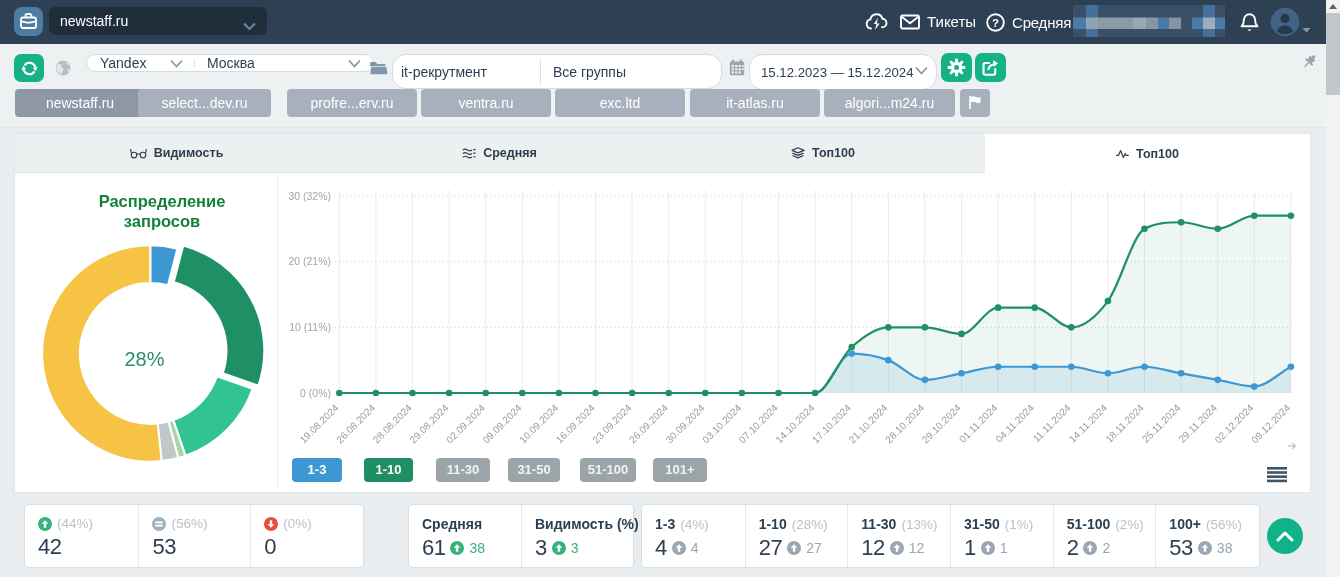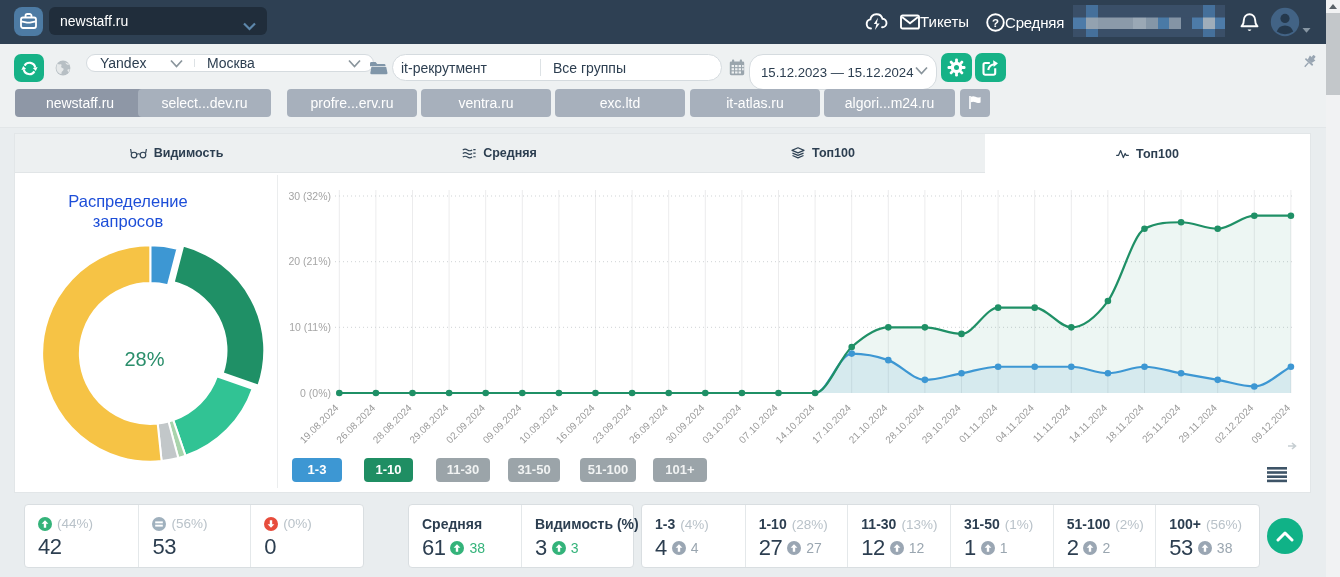--- a/index.html
+++ b/index.html
@@ -2,33 +2,33 @@
 <html><head><meta charset="utf-8">
 <style>
 *{margin:0;padding:0;box-sizing:border-box}
 html,body{width:1340px;height:577px;overflow:hidden}
 body{font-family:"Liberation Sans",sans-serif;background:#e9edef;position:relative}
 .abs{position:absolute}
 
 #hdr{left:0;top:0;width:1326px;height:44px;background:#2e4053}
 #logo{left:14px;top:7px;width:29px;height:29px;background:#4d7ba4;border-radius:8px}
 #proj{left:49px;top:7px;width:218px;height:28px;background:#202d3b;border-radius:6px;color:#fff;font-size:14px;line-height:28px;padding-left:11px}
-.hico{color:#fff;font-size:15px;display:flex;align-items:center;}
+.hico{color:#fff;font-size:15px;display:flex;align-items:center;gap:7px}
 #mosaic{left:1073px;top:4px}
 
 #strip{left:0;top:44px;width:1326px;height:84px;background:#eef1f2;border-bottom:1px solid #e2e6e8}
 .gbtn{background:#16b287;border-radius:7px;display:flex;align-items:center;justify-content:center}
 .pill{background:#fff;border:1px solid #d5dbdf;border-radius:14px;display:flex;align-items:center;font-size:14px;color:#2c3e50}
 .pill .sep{width:1px;align-self:stretch;background:#dde2e5;margin:4px 0}
 .tag{top:89px;height:28px;background:#a7b0bc;border-radius:4px;color:#fff;font-size:14px;line-height:28px;text-align:center}
 
 #panel{left:14px;top:133px;width:1297px;height:360px;background:#fff;border:1px solid #e2e6e8}
 .tab{top:0;height:39px;background:#edf0f1;border-bottom:1px solid #e1e5e7;display:flex;align-items:center;justify-content:center;gap:7px;font-size:12.5px;font-weight:bold;color:#2c3e50}
 .tab.on{background:#fff;border-bottom:none}
-#donut-title{left:8px;top:191px;width:240px;text-align:center;font-size:16.5px;font-weight:normal;color:#1d4ed8;line-height:20px}
+#donut-title{left:42px;top:191px;width:240px;text-align:center;font-size:16.5px;font-weight:bold;color:#15803d;line-height:20px}
 #divider{left:277px;top:175px;width:1px;height:313px;background:#ebedee}
 .lbtn{top:458px;height:24px;border-radius:4px;color:#fff;font-size:13px;font-weight:bold;text-align:center;line-height:24px}
 .lgray{background:#9ba4a9;color:#f1f3f3}
 
 .card{top:504px;height:64px;background:#fff;border:1px solid #d9dee1;border-radius:4px;display:flex}
 .cell{position:relative;padding:11px 0 0 13px}
 .cell+.cell{border-left:1px solid #e4e8ea}
 .trow{display:flex;align-items:center;gap:5px;font-size:14px;color:#2c3e50;font-weight:bold;white-space:nowrap;overflow:visible}
 .trow .pct{color:#b9c2c9;font-weight:normal;font-size:13.5px}
 .vrow{display:flex;align-items:center;gap:5px;margin-top:3px}
@@ -124,21 +124,21 @@
       </svg></span>
   <span class="sep"></span>
   <span style="display:flex;align-items:center;justify-content:space-between;flex:1;padding:0 11px 0 12px">Москва <svg width="15" height="13" viewBox="0 0 15 13">
         <path d="M2 3.5 L7.5 9.5 L13 3.5" stroke="#8a959c" stroke-width="1.7" fill="none"></path>
       </svg></span>
 </div>
 <div class="abs" style="left:369px;top:60px"><svg width="19" height="16" viewBox="0 0 19 16">
       <path d="M1 3.5 a1.4 1.4 0 0 1 1.4 -1.4 h4.2 l1.6 1.8 h7 a1.3 1.3 0 0 1 1.3 1.3 v1 H1 Z" fill="#8096a9"></path>
       <path d="M2.4 7 h14.8 l1.3 6 a1.3 1.3 0 0 1 -1.3 1.3 H2.6 a1.3 1.3 0 0 1 -1.3 -1.3 Z" fill="#8096a9"></path>
     </svg></div>
-<div class="abs pill" style="left:392px;top:54px;width:330px;height:27px">
+<div class="abs pill" style="left:392px;top:54px;width:330px;height:35px">
   <span style="padding-left:8px;width:147px">it-рекрутмент</span>
   <span class="sep"></span>
   <span style="padding-left:12px">Все группы</span>
 </div>
 <div class="abs" style="left:729px;top:59px"><svg width="16" height="17" viewBox="0 0 16 17">
       <rect x="0.8" y="2.4" width="14.4" height="13.8" rx="1.4" fill="#9aa5ad"></rect>
       <rect x="3" y="0.6" width="2.2" height="3.4" rx="0.8" fill="#9aa5ad"></rect>
       <rect x="10.8" y="0.6" width="2.2" height="3.4" rx="0.8" fill="#9aa5ad"></rect>
       <g fill="#eef1f2">
         <rect x="2.6" y="6" width="2.4" height="2.1"></rect>

